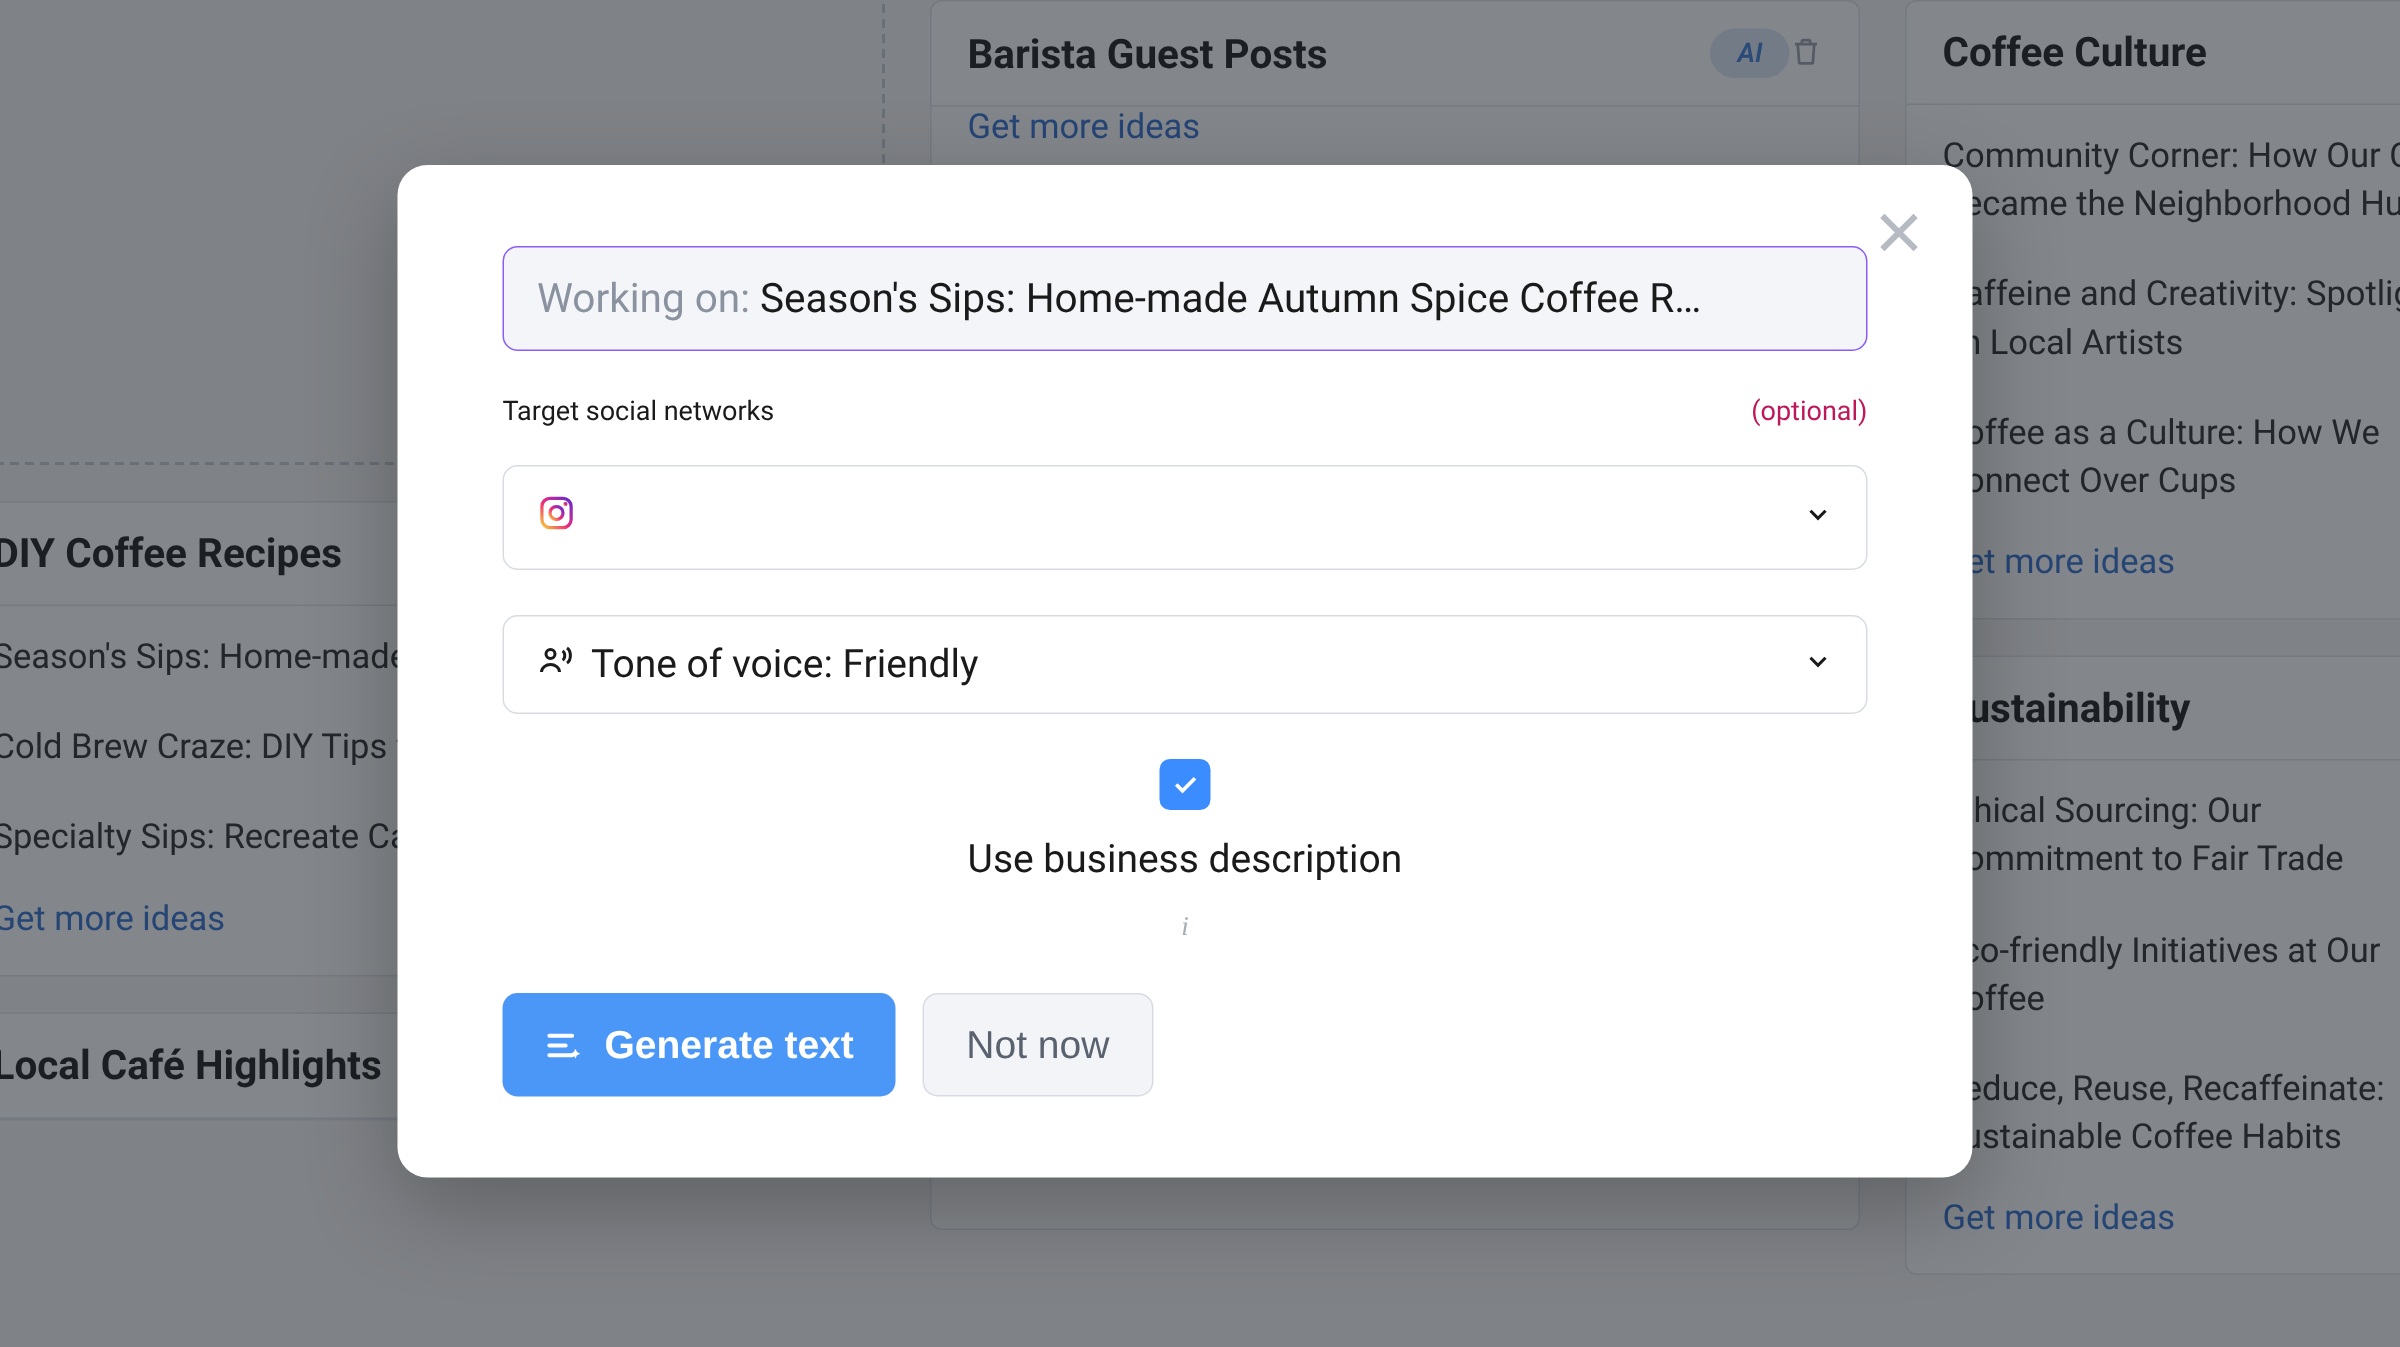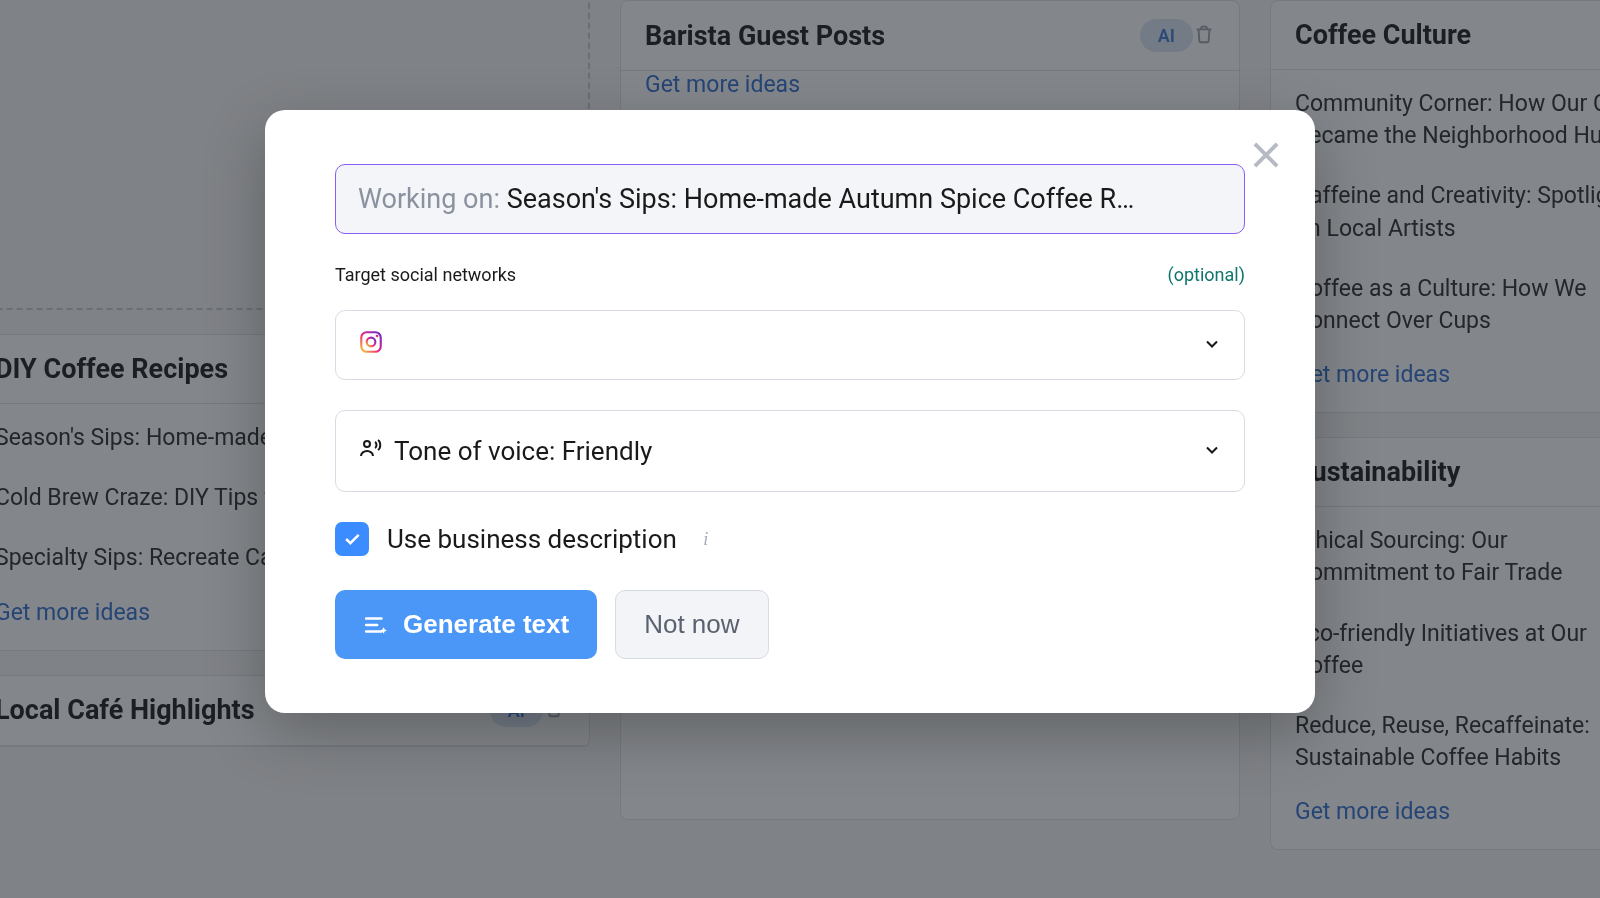--- a/index.html
+++ b/index.html
@@ -49,20 +49,21 @@
     white-space: nowrap;
     overflow: hidden;
   }
   .ai-badge {
     background: #dce7f7;
     color: #3b7ad6;
     font-weight: 600;
     font-size: 18px;
     padding: 6px 18px;
     border-radius: 20px;
+    font-style: italic;
   }
   .trash-icon svg { width: 22px; height: 22px; stroke: #9aa0ab; }
   .card-body {
     padding: 18px 24px 24px 24px;
     font-size: 23px;
     line-height: 1.4;
     color: #2a2a2a;
     display: flex;
     flex-direction: column;
     gap: 28px;
@@ -135,21 +136,21 @@
     text-overflow: ellipsis;
     margin-bottom: 30px;
   }
   .working-on .prefix { color: #8a929f; }
   .label-row {
     display: flex;
     justify-content: space-between;
     font-size: 18px;
     margin-bottom: 25px;
   }
-  .label-row .opt { color: #0f766e; }
+  .label-row .opt { color: #be185d; }
   .select-box {
     border: 1px solid #d7dbe3;
     border-radius: 10px;
     padding: 16px 22px;
     display: flex;
     align-items: center;
     gap: 12px;
     font-size: 26px;
     cursor: pointer;
     background: #fff;
@@ -159,29 +160,30 @@
   }
   .chev svg { width: 20px; height: 20px; stroke: #1a1a1a; stroke-width: 2.5; fill: none; }
   .networks { margin-bottom: 30px; height: 70px; }
   .ig-icon svg { width: 26px; height: 26px; }
 
   .two-select {
     display: flex;
     gap: 18px;
     margin-bottom: 30px;
   }
-  .two-select .select-box { flex: 1; height: 82px; }
+  .two-select .select-box { flex: 1; height: 66px; }
   .mini-icon svg { width: 24px; height: 24px; stroke: #1a1a1a; stroke-width: 2; fill: none; }
 
   .check-row {
     display: flex;
     align-items: center;
     gap: 18px;
     font-size: 26px;
     margin-bottom: 34px;
+    flex-direction: column;
   }
   .checkbox {
     width: 34px;
     height: 34px;
     background: #3b8cff;
     border-radius: 7px;
     display: flex;
     align-items: center;
     justify-content: center;
     cursor: pointer;

